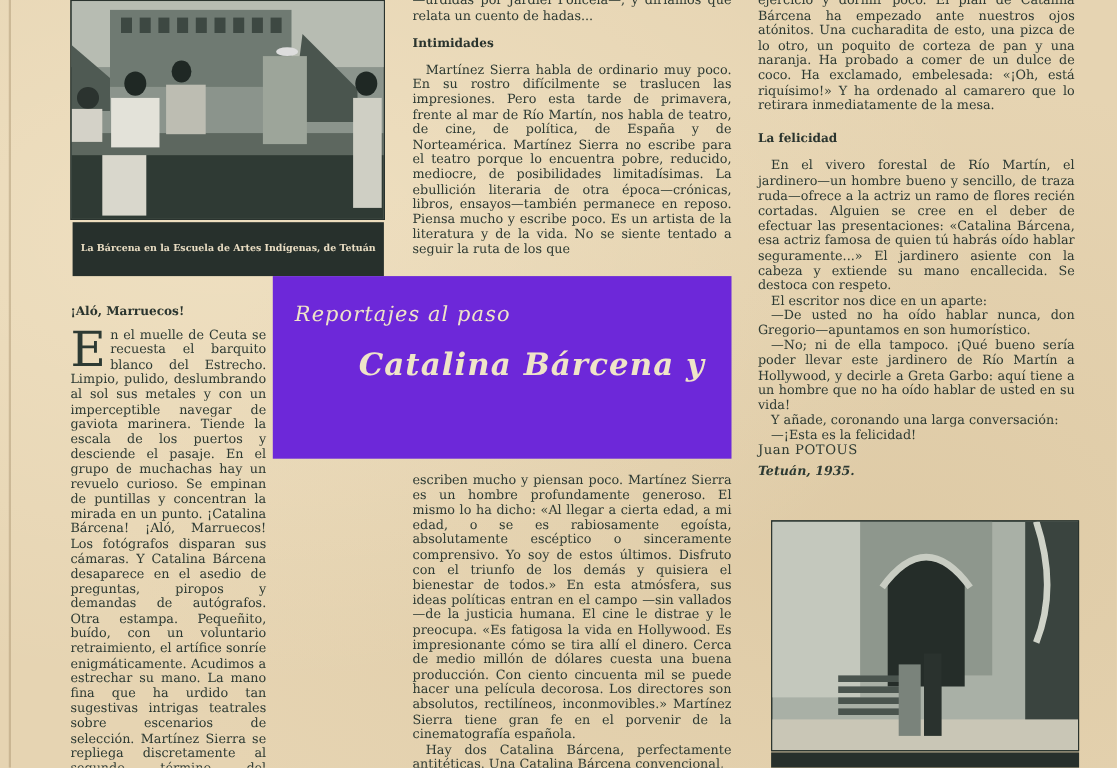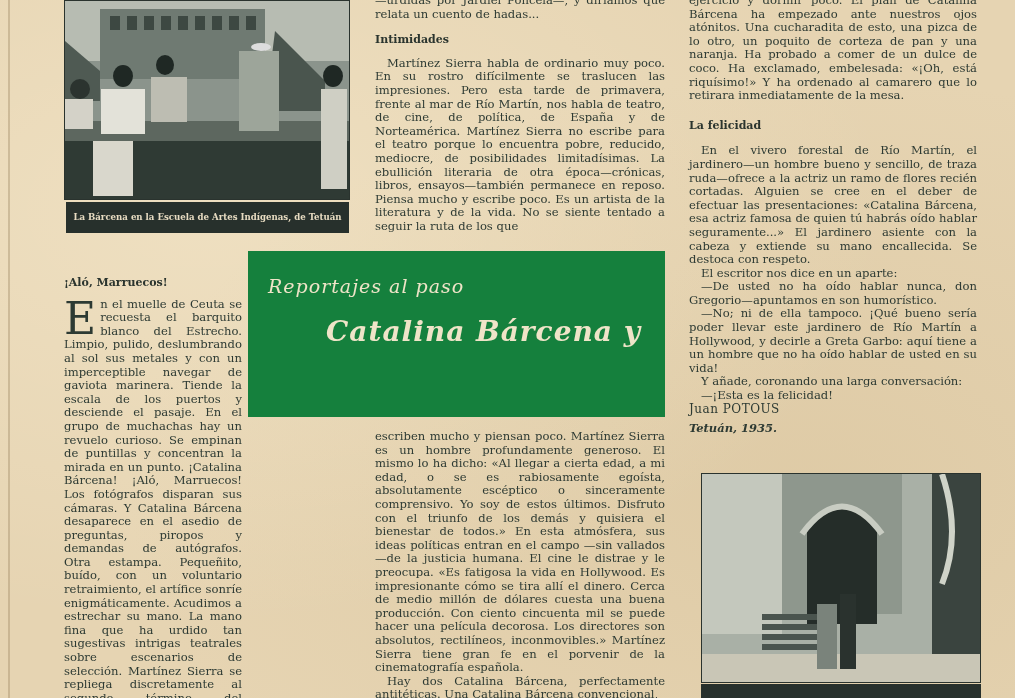--- a/index.html
+++ b/index.html
@@ -35,21 +35,21 @@
     .photo .scene { position: absolute; inset: 0; }
     .caption {
       position: absolute; background: #27302c; color: #e8dcc2;
       font-size: 8.6px; line-height: 11px; text-align: center;
       font-family: "DejaVu Serif", serif; font-weight: bold;
       padding: 0 6px; box-sizing: border-box;
       display: flex; align-items: center; justify-content: center;
     }
     .banner {
       position: absolute; left: 248px; top: 251px; width: 417px; height: 166px;
-      background: #15803d; box-sizing: border-box;
+      background: #6d28d9; box-sizing: border-box;
       color: #efe4c8;
       font-family: "DejaVu Serif", serif; font-style: italic;
     }
     .banner .kicker {
       position: absolute; left: 20px; top: 24px; font-size: 19px; letter-spacing: 1px;
     }
     .banner .name1 {
       position: absolute; right: 24px; top: 64px; font-size: 28px; font-weight: bold; letter-spacing: 1px;
     }
     .banner .name2 {
@@ -95,21 +95,21 @@
     <ellipse cx="100" cy="64" rx="9" ry="10" fill="#1f2824"></ellipse>
     <rect x="86" y="76" width="36" height="45" fill="#bdbdb2"></rect>
     <rect x="174" y="50" width="40" height="80" fill="#9da59a"></rect>
     <ellipse cx="196" cy="46" rx="10" ry="4" fill="#ddd"></ellipse>
     <ellipse cx="268" cy="75" rx="10" ry="11" fill="#1f2824"></ellipse>
     <rect x="256" y="88" width="26" height="100" fill="#cfcfc4"></rect>
     <ellipse cx="15" cy="88" rx="10" ry="10" fill="#2b332f"></ellipse>
     <rect x="0" y="98" width="28" height="30" fill="#d4d2c8"></rect>
   </svg>
 </div>
-<div class="caption" style="left:66px; top:202px; width:283px; height:31px;">La Bárcena en la Escuela de Artes Indígenas, de Tetuán</div>
+<div class="caption" style="left:66px; top:202px; width:283px; height:49px;">La Bárcena en la Escuela de Artes Indígenas, de Tetuán</div>
 
 <div class="banner">
   <div class="kicker">Reportajes al paso</div>
   <div class="name1">Catalina Bárcena y</div>
 </div>
 
 <div class="col" style="left:64px; top:276px; width:178px;">
   <h3>¡Aló, Marruecos!</h3>
   <div style="margin-top:8px;">
     <span class="dropcap">E</span><span>n el muelle de Ceuta se recuesta el barquito blanco del Estrecho. Limpio, pulido, deslumbrando al sol sus metales y con un imperceptible navegar de gaviota marinera. Tiende la escala de los puertos y desciende el pasaje. En el grupo de muchachas hay un revuelo curioso. Se empinan de puntillas y concentran la mirada en un punto. ¡Catalina Bárcena! ¡Aló, Marruecos! Los fotógrafos disparan sus cámaras. Y Catalina Bárcena desaparece en el asedio de preguntas, piropos y demandas de autógrafos. Otra estampa. Pequeñito, buído, con un voluntario retraimiento, el artífice sonríe enigmáticamente. Acudimos a estrechar su mano. La mano fina que ha urdido tan sugestivas intrigas teatrales sobre escenarios de selección. Martínez Sierra se repliega discretamente al segundo término del resplandor de Catalina Bárcena. El autor calla. Va pensando, sin duda, en la novelería de las gentes. El cine tiene un poder difusorio incalculable. ¡Quién pudiera escribir en celuloide! Entonces, para un sector reducido, era la Bárcena. Hoy, para todo el mundo, Catalina Bárcena. La actriz de todo el mundo va atenta a la composición de la figura.</span>

